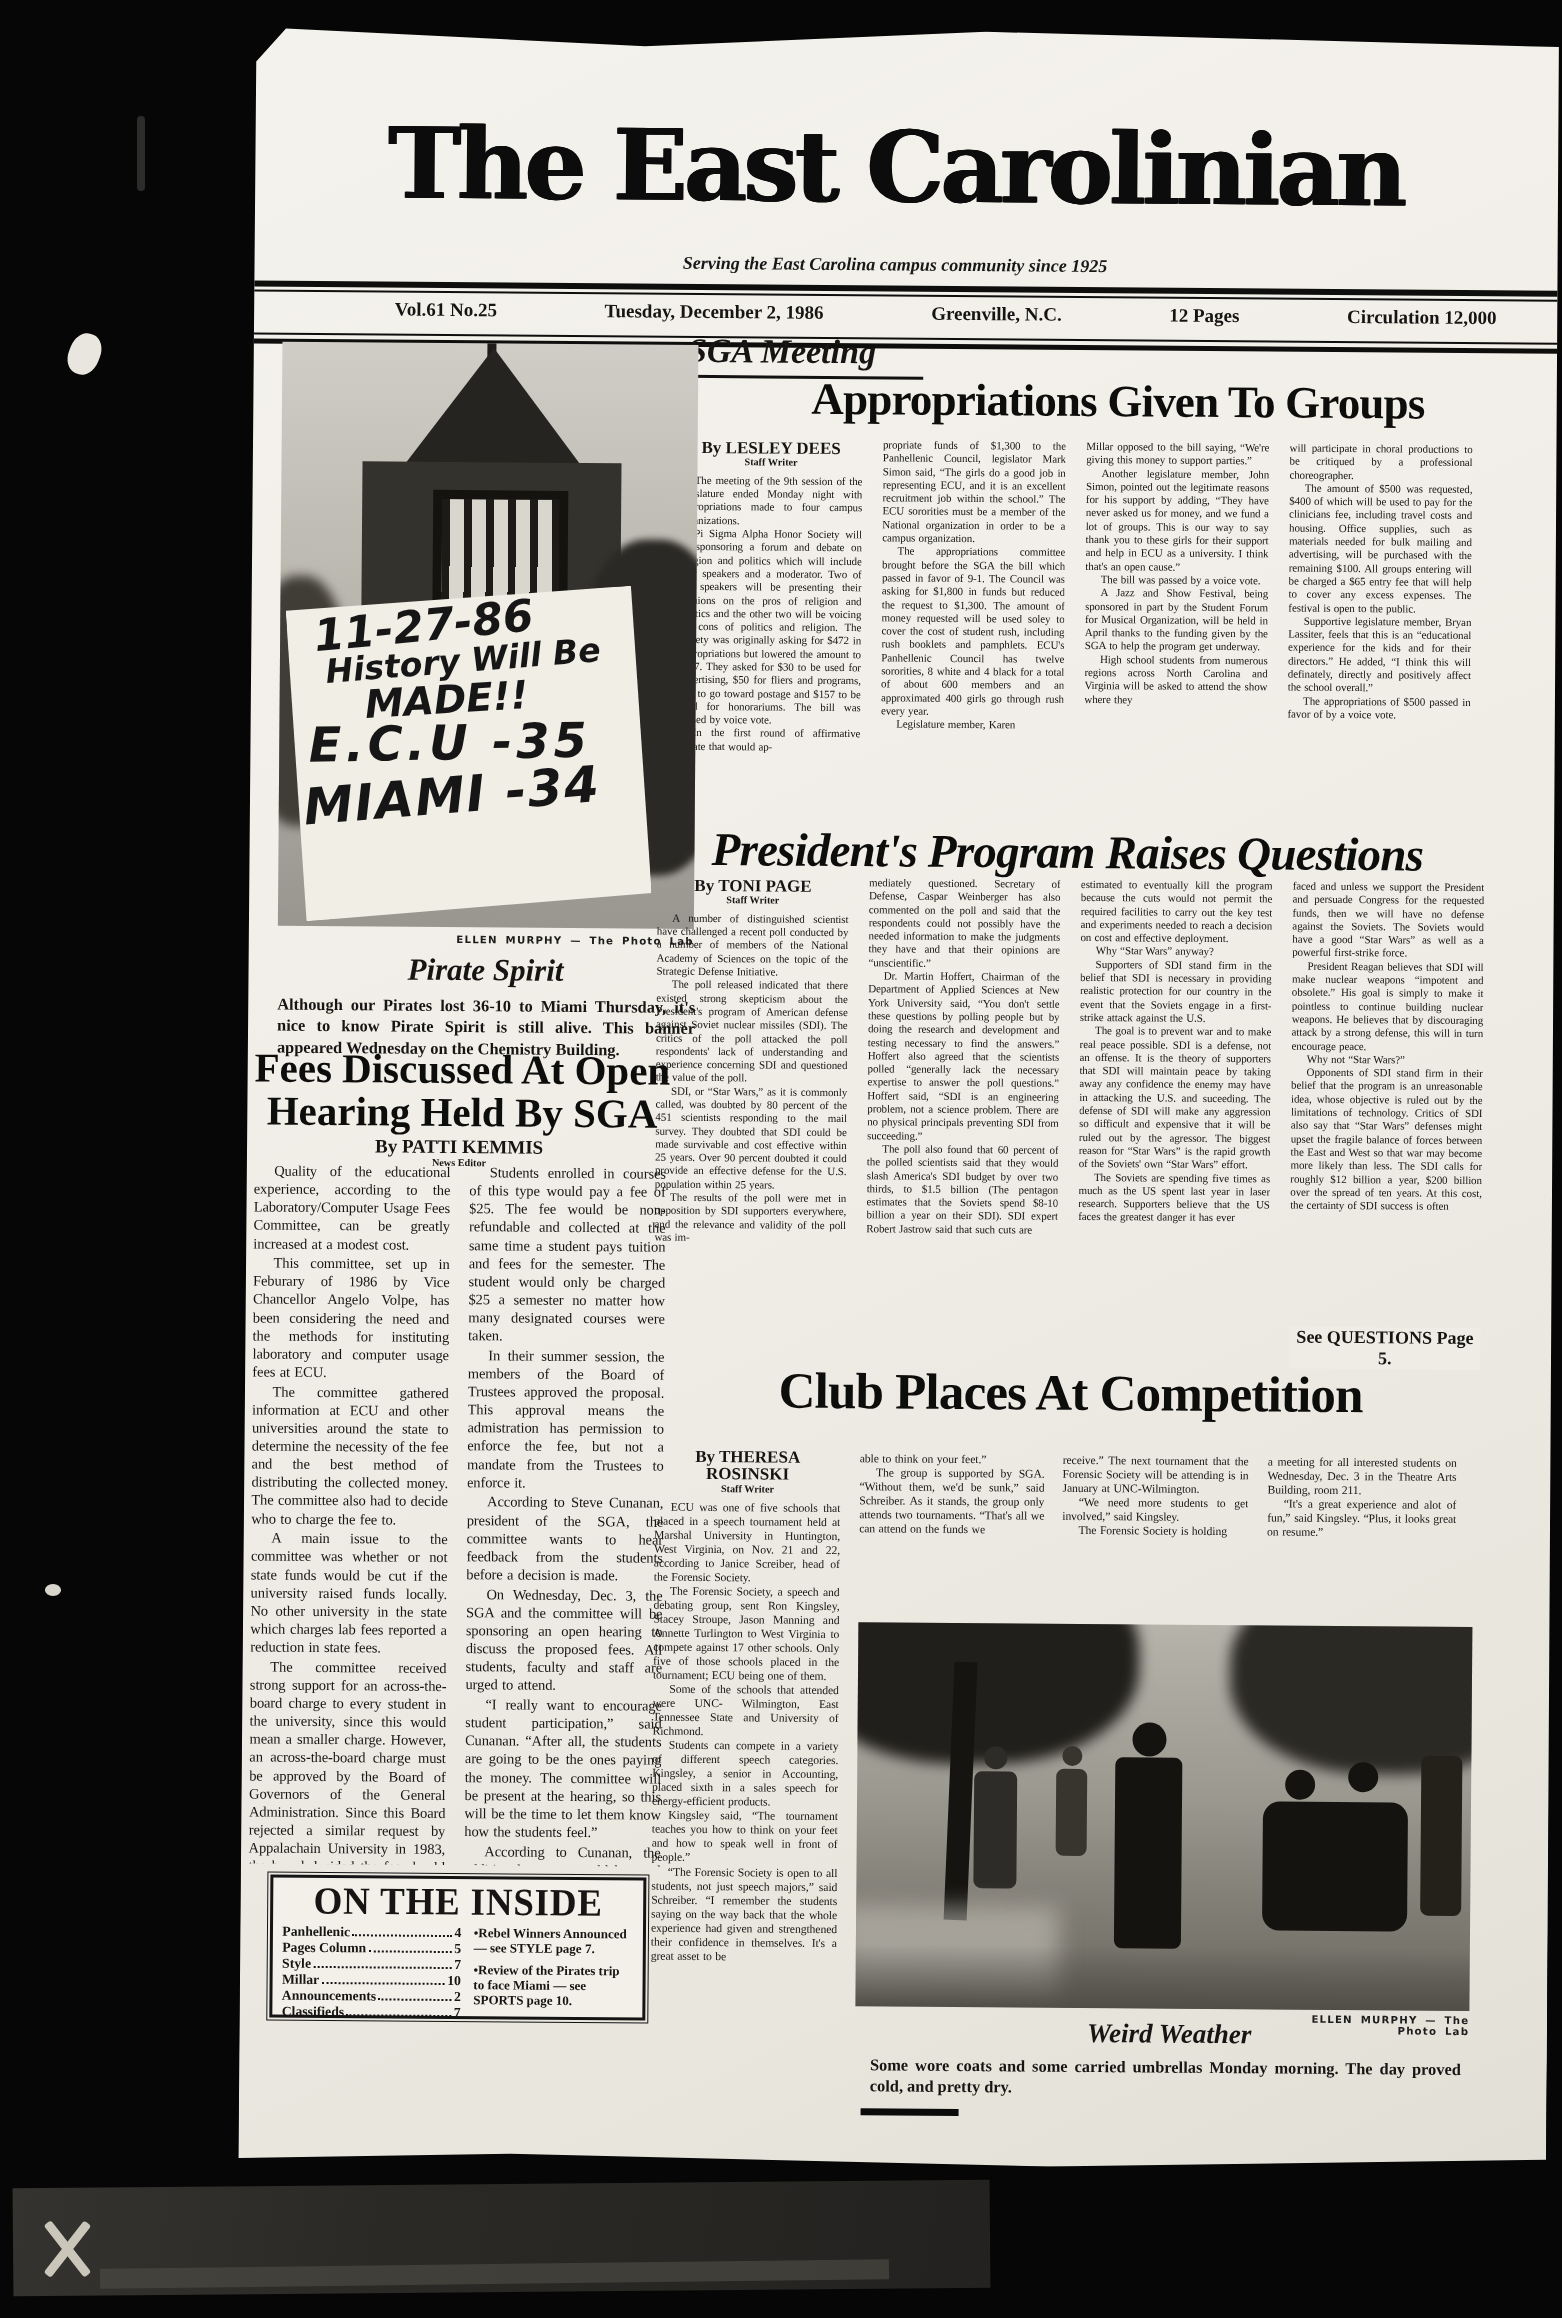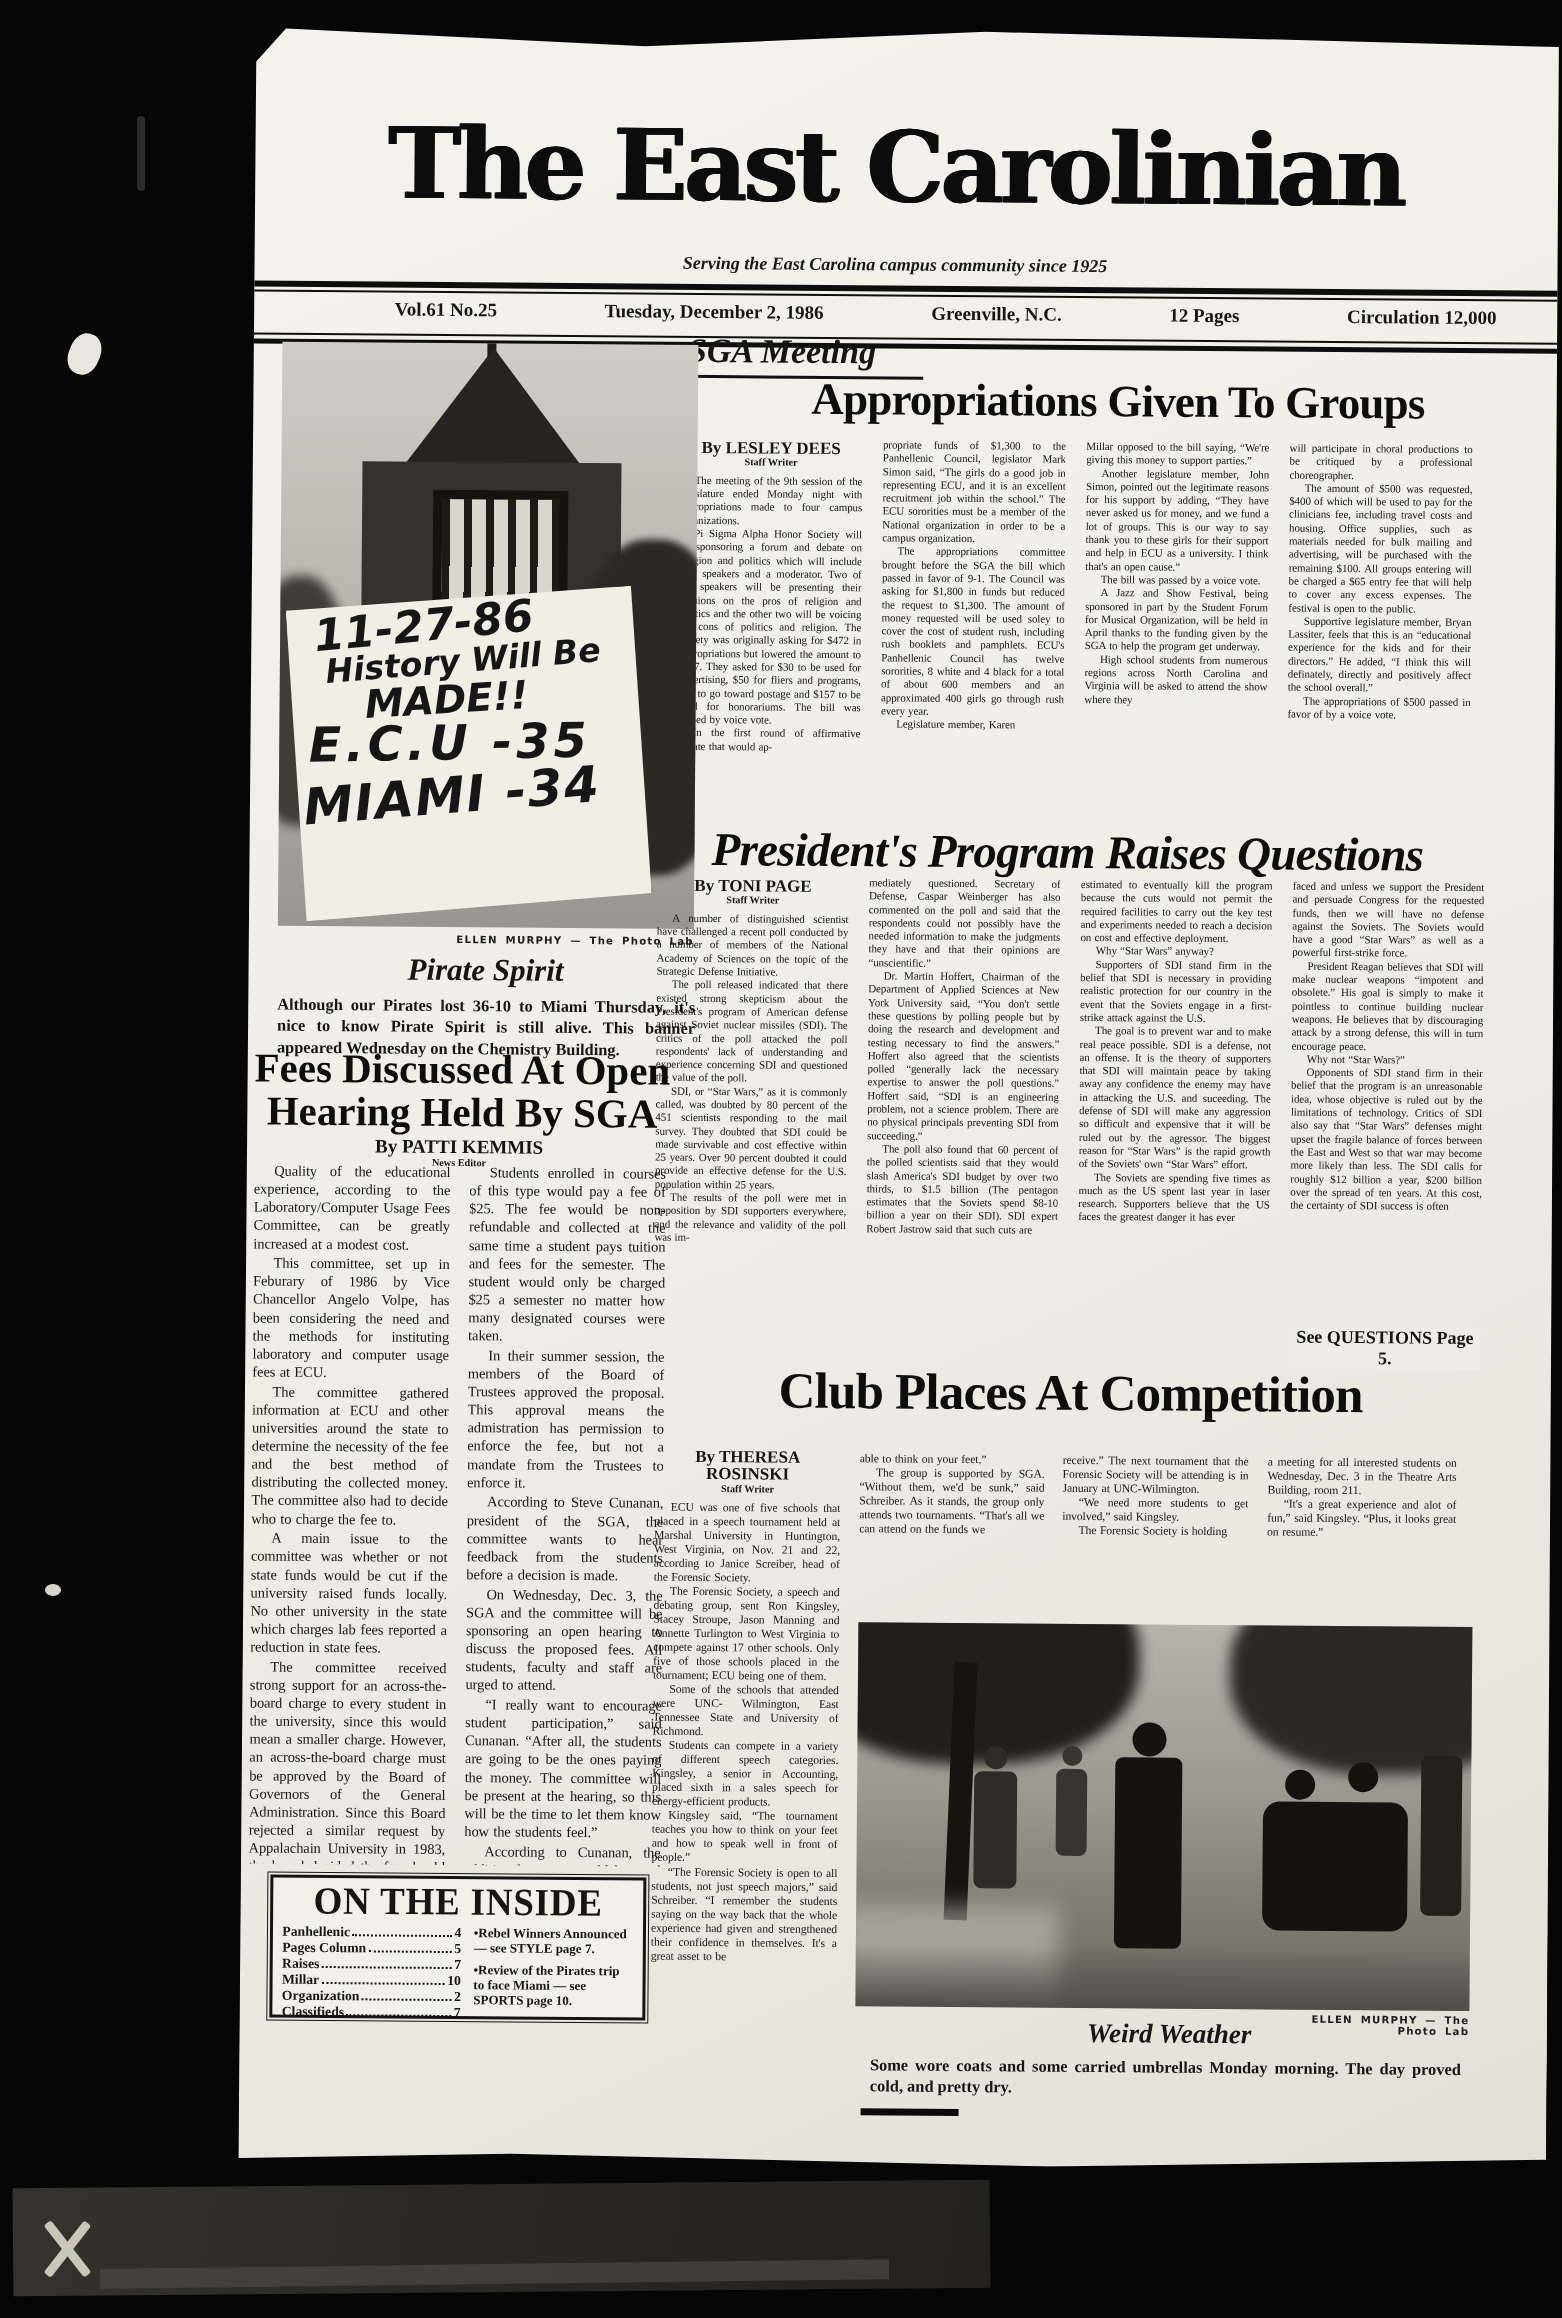--- a/index.html
+++ b/index.html
@@ -287,31 +287,31 @@
             <span class="toc-label">Panhellenic</span>
             <span class="toc-leader"></span>
             <span class="toc-page">4</span>
           </div>
           <div class="toc-row">
             <span class="toc-label">Pages Column</span>
             <span class="toc-leader"></span>
             <span class="toc-page">5</span>
           </div>
           <div class="toc-row">
-            <span class="toc-label">Raises</span>
+            <span class="toc-label">Style</span>
             <span class="toc-leader"></span>
             <span class="toc-page">7</span>
           </div>
           <div class="toc-row">
             <span class="toc-label">Millar</span>
             <span class="toc-leader"></span>
             <span class="toc-page">10</span>
           </div>
           <div class="toc-row">
-            <span class="toc-label">Organization</span>
+            <span class="toc-label">Announcements</span>
             <span class="toc-leader"></span>
             <span class="toc-page">2</span>
           </div>
           <div class="toc-row">
             <span class="toc-label">Classifieds</span>
             <span class="toc-leader"></span>
             <span class="toc-page">7</span>
           </div>
         </div>
       <div class="inside-bullets">

